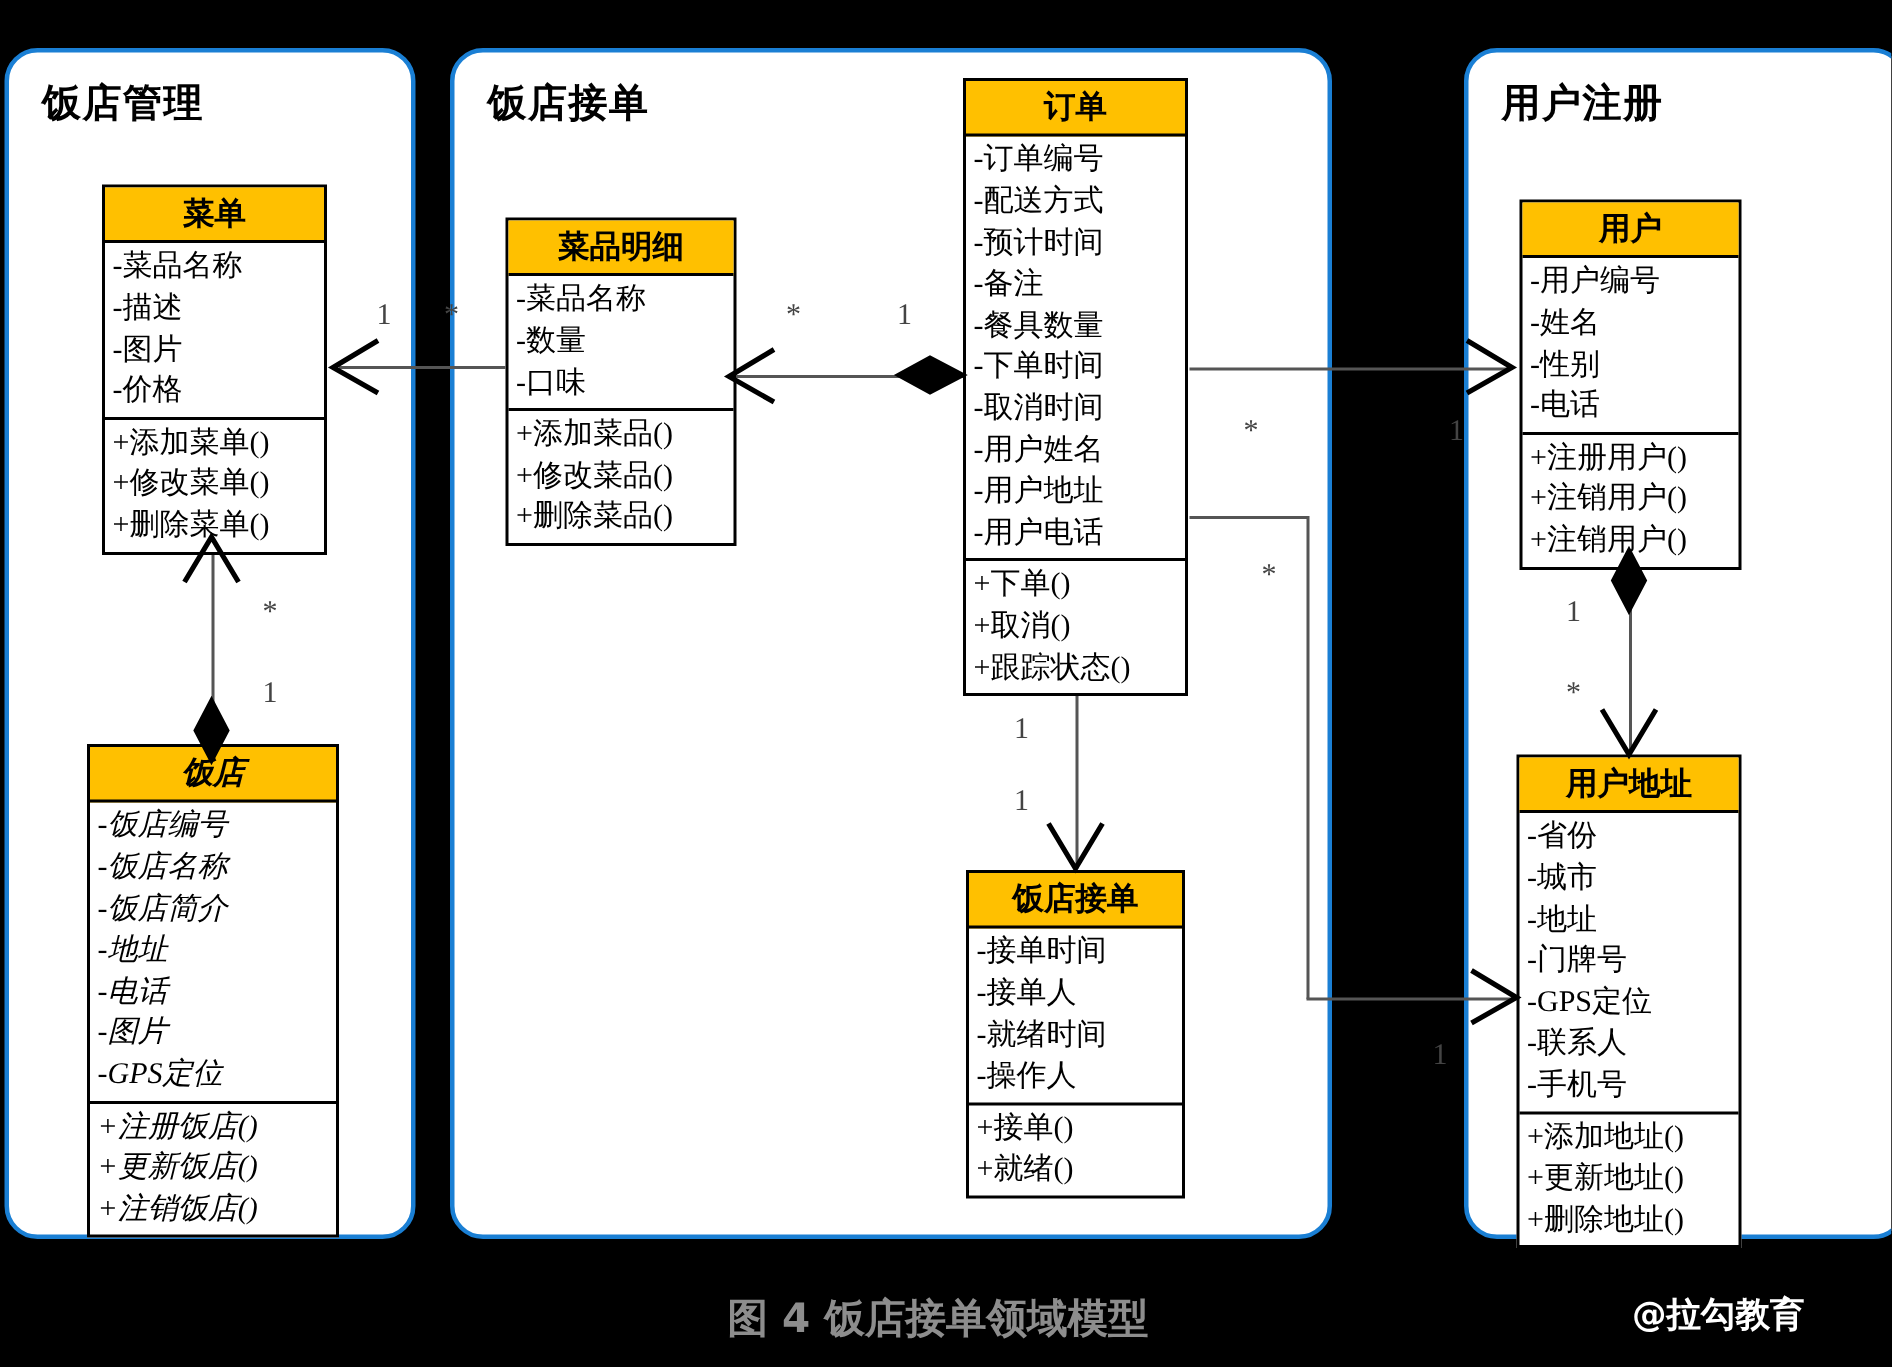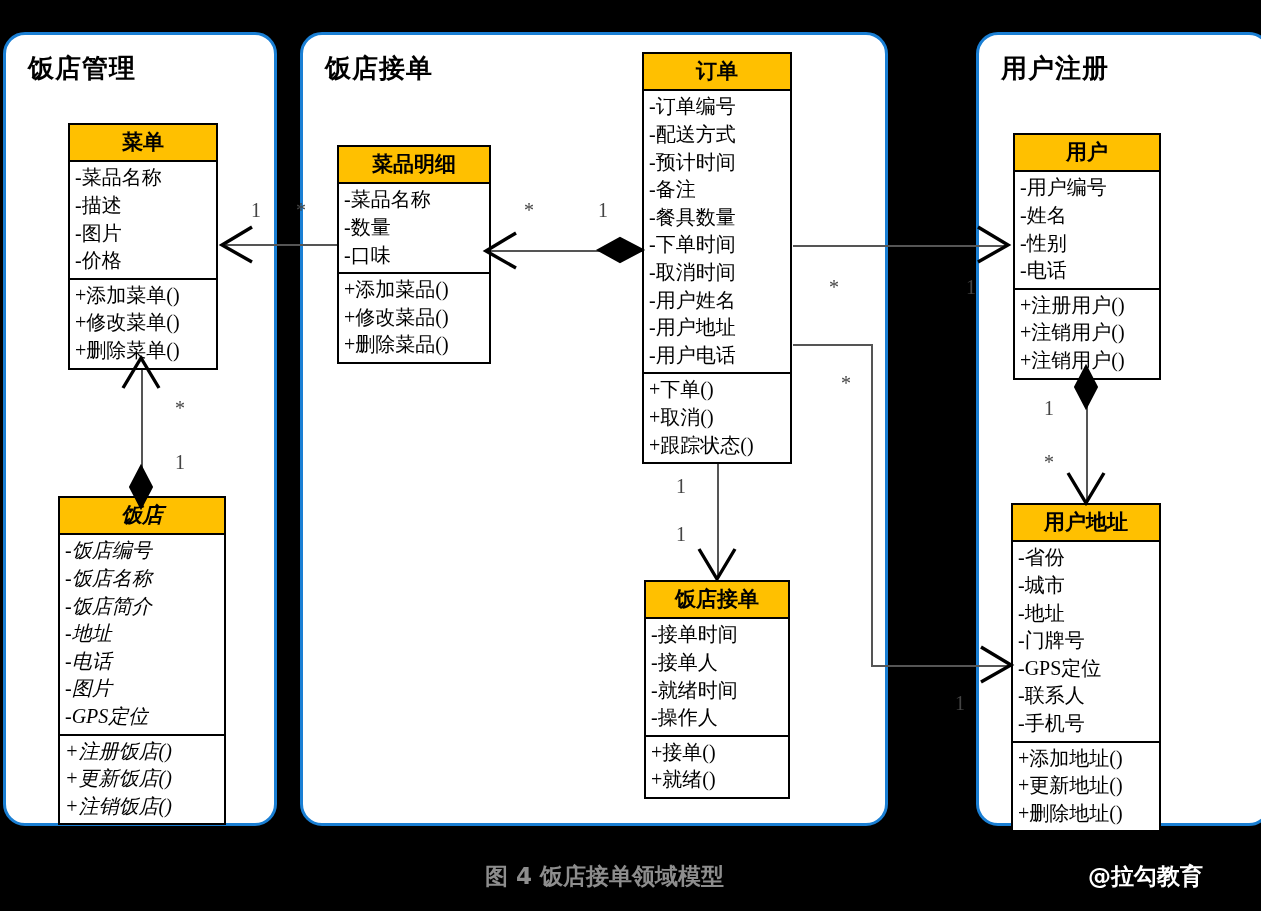--- a/index.html
+++ b/index.html
@@ -76,21 +76,21 @@
     line-height:1;
   }
   svg.ov{position:absolute;left:0;top:0;width:1261px;height:911px;
          pointer-events:none;z-index:7;overflow:visible;}
 
   
   .caption{
     position:absolute;
     font-family:"DejaVu Sans","Liberation Sans",sans-serif;
     font-weight:bold;
-    font-size:23px;
+    font-size:27px;
     color:#8d8d8d;
     white-space:nowrap;
   }
   .watermark{
     position:absolute;
     font-family:"DejaVu Sans","Liberation Sans",sans-serif;
     font-weight:bold;
     font-size:23px;
     color:#ffffff;
     white-space:nowrap;

